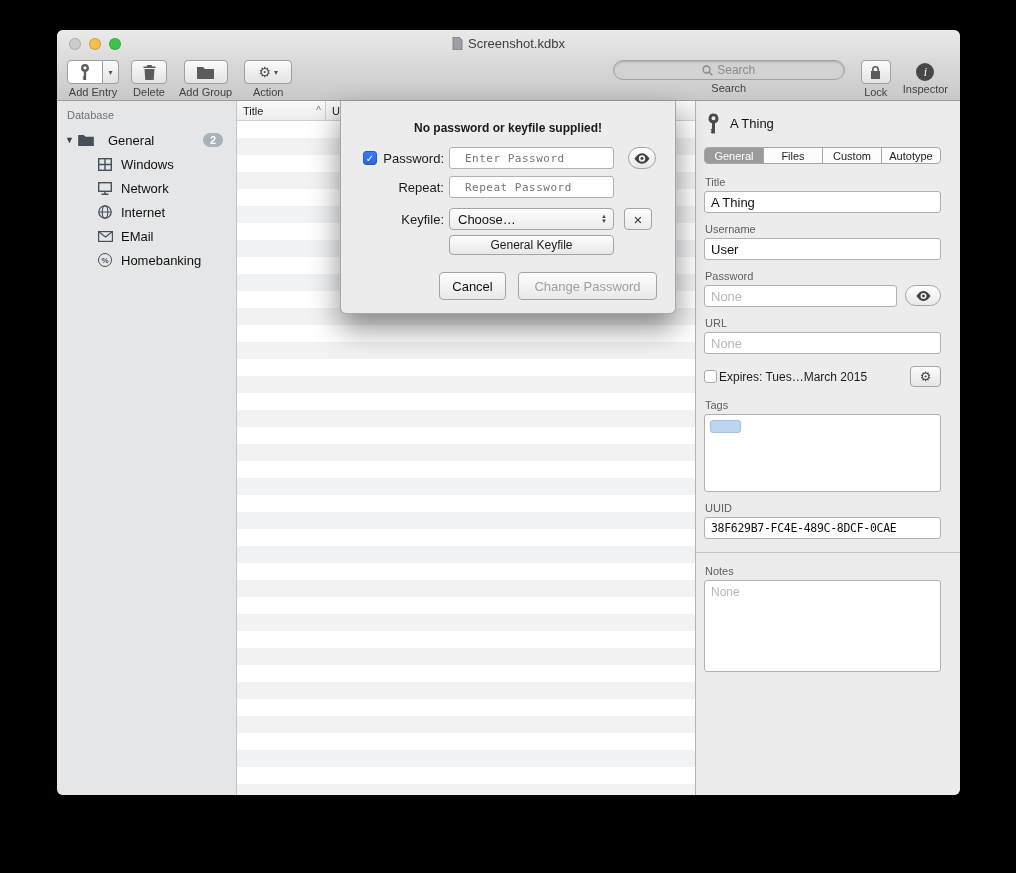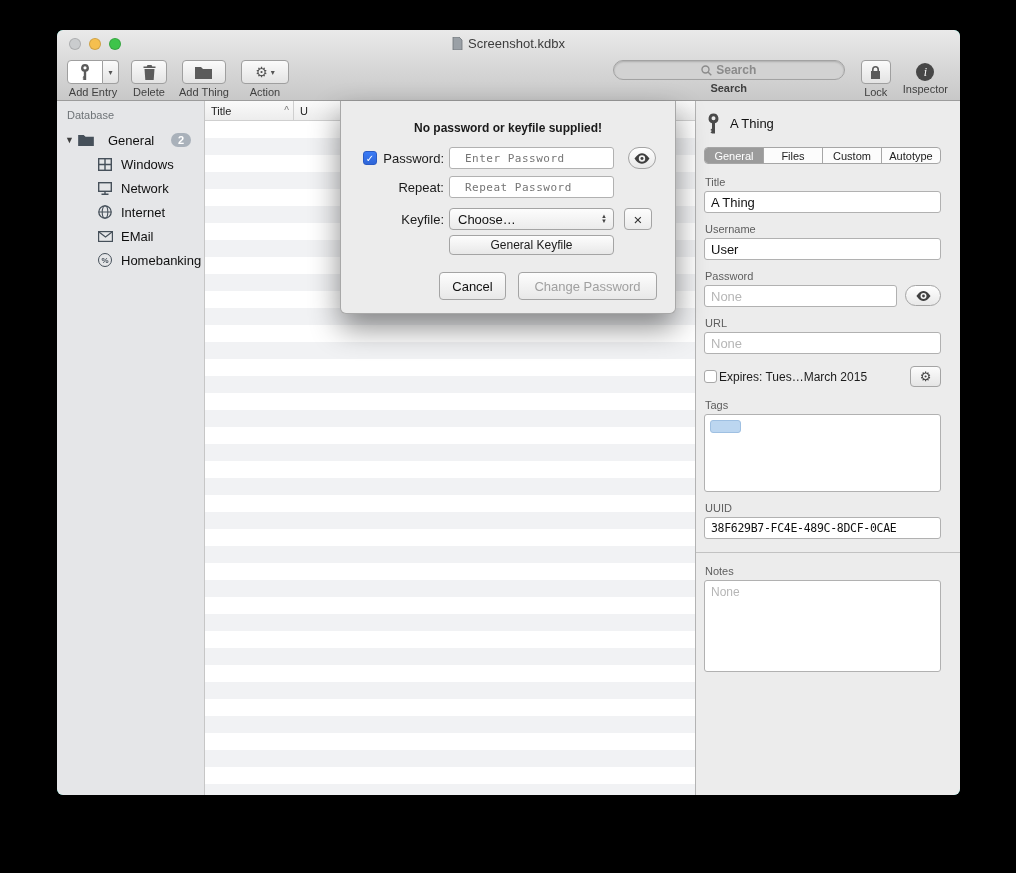--- a/index.html
+++ b/index.html
@@ -40,39 +40,39 @@
   }
   .split { display:flex; }
   .split .bezel.main { border-radius:4px 0 0 4px; width:36px; }
   .split .bezel.arrow { border-radius:0 4px 4px 0; width:16px; border-left:none; font-size:8px; color:#555; }
   .btn-delete { width:36px; }
   .btn-group { width:44px; }
   .btn-action { width:48px; gap:3px; font-size:14px; }
   .arrow-glyph { font-size:8px; color:#555; }
   .tb-spacer { flex:1; }
 
-  .search-wrap { margin-right:16px;font-weight:bold; }
+  .search-wrap { margin-right:16px; }
   .search-field {
     width:232px; height:20px; border-radius:10px; border:1px solid #a2a2a2;
     background:#d2d2d2; box-shadow:inset 0 1px 2px rgba(0,0,0,.18);
     display:flex; align-items:center; justify-content:center; gap:4px;
   }
   .search-field .ph { font-size:12px; color:#8b8b8b; }
 
   .btn-lock { width:30px; }
   .insp-circle {
     width:18px; height:18px; border-radius:50%; background:#474747; color:#fff;
     font-family:"Liberation Serif", serif; font-style:italic; font-size:12px;
     display:flex; align-items:center; justify-content:center; margin-top:3px;
   }
 
   
   .content { flex:1; display:flex; position:relative; min-height:0; }
 
-  .sidebar { width:148px; flex:none; background:#e5e6e8; border-right:1px solid #c6c6c6; padding-top:8px; }
+  .sidebar { width:180px; flex:none; background:#e5e6e8; border-right:1px solid #c6c6c6; padding-top:8px; }
   .sb-header { font-size:11px; font-weight:500; color:#6e7377; padding:0 0 7px 10px; }
   .sb-root { display:flex; align-items:center; height:24px; padding-left:8px; }
   .disclosure { width:13px; font-size:9px; color:#3e3e3e; }
   .sb-root-label { font-size:13px; font-weight:500; color:#0f0f0f; margin-left:6px; }
   .badge { margin-left:auto; margin-right:13px; background:var(--badge); color:#fff; font-size:11px; font-weight:700; border-radius:9px; padding:1px 7px; }
   .sb-item { display:flex; align-items:center; height:24px; padding-left:40px; font-size:13px; color:#0f0f0f; }
   .sb-icon { width:16px; height:16px; margin-right:8px; display:flex; align-items:center; justify-content:center; color:#46505a; }
   .sb-icon svg { display:block; }
   .pct-circle { width:14px; height:14px; border-radius:50%; border:1.5px solid #46505a; font-size:8px; font-weight:700; color:#46505a; display:flex; align-items:center; justify-content:center; }
 
@@ -183,21 +183,21 @@
       </div>
       <span class="tb-label">Delete</span>
     </div>
 
     <div class="tb-item">
       <div class="bezel btn-group">
         <svg width="17" height="13" viewBox="0 0 17 13">
             <path d="M0 1h6l2 2h9v10H0z" fill="#5b5b5b"></path>
           </svg>
       </div>
-      <span class="tb-label">Add Thing</span>
+      <span class="tb-label">Add Group</span>
     </div>
 
     <div class="tb-item">
       <div class="bezel btn-action">
         <span>⚙</span>
         <span class="arrow-glyph">▾</span>
       </div>
       <span class="tb-label">Action</span>
     </div>
 

